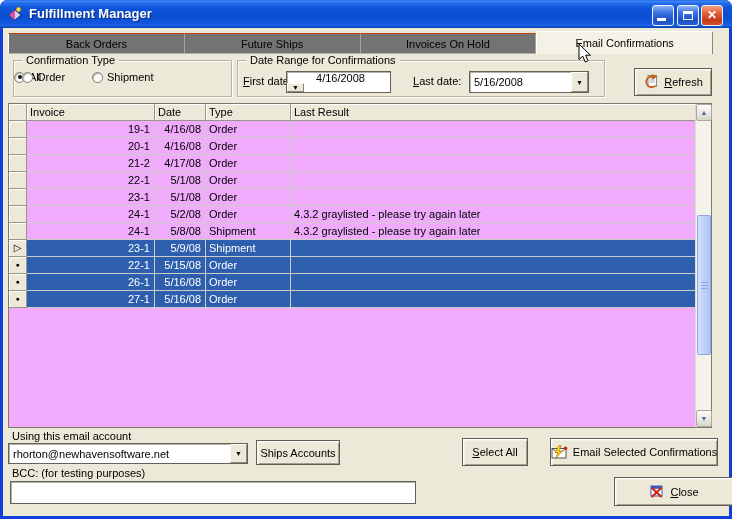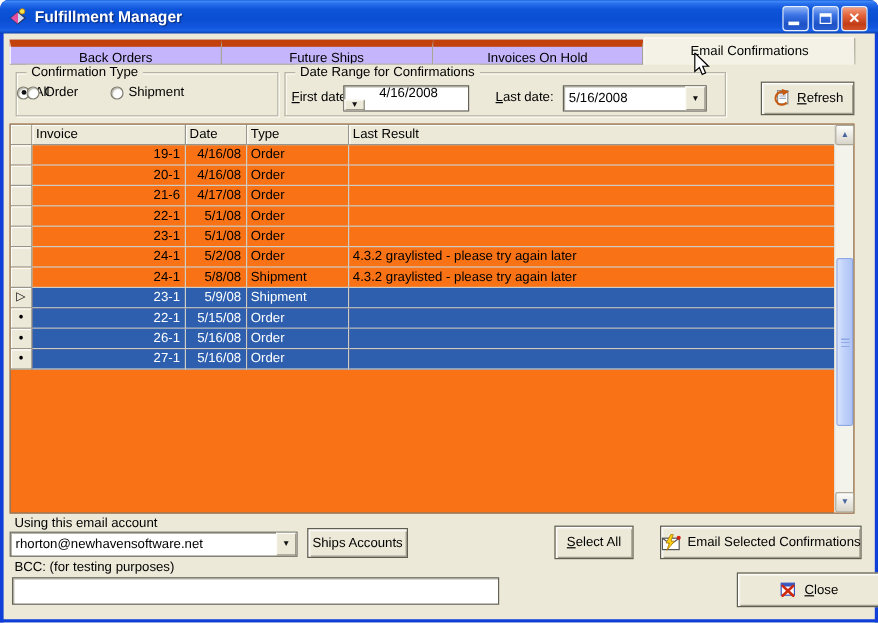--- a/index.html
+++ b/index.html
@@ -30,21 +30,21 @@
   .tb-btn.min{left:652px;background:linear-gradient(180deg,#8fb3f5 0%,#3a73e4 35%,#1d51c6 75%,#2a5fd4 100%);}
   .tb-btn.max{left:677px;background:linear-gradient(180deg,#8fb3f5 0%,#3a73e4 35%,#1d51c6 75%,#2a5fd4 100%);}
   .tb-btn.close{left:701px;background:linear-gradient(180deg,#f3a183 0%,#e4653c 35%,#c33d17 75%,#d4552b 100%);}
   .glyph-min{position:absolute;left:4px;bottom:4px;width:9px;height:3px;background:#fff;}
   .glyph-max{position:absolute;left:5px;top:5px;width:10px;height:9px;border:1px solid #fff;border-top:3px solid #fff;}
   .glyph-close{position:absolute;left:0;top:0;width:100%;height:100%;color:#fff;font-size:12px;font-weight:bold;line-height:19px;text-align:center;}
   
   .tabstrip{position:absolute;left:8px;top:31px;width:705px;height:23px;display:flex;}
   .tab{
     flex:1;margin-top:2px;height:21px;line-height:20px;text-align:center;
-    background:#c4b5fd;border-top:6px solid #c2410c;border-right:1px solid #a8a595;
+    background:#737373;border-top:1px solid #c2410c;border-right:1px solid #a8a595;
     border-bottom:1px solid #b3b0a1;white-space:nowrap;overflow:hidden;
   }
   .tab:first-child{border-left:1px solid #fff;}
   .tab.active{
     margin-top:0;height:23px;line-height:22px;background:#F4F2E7;
     border:1px solid #8a887b;border-top-color:#fff;border-left-color:#fff;border-bottom:none;
     border-radius:2px 2px 0 0;
   }
   
   .groupbox{
@@ -92,21 +92,21 @@
     display:flex;align-items:center;justify-content:center;gap:5px;white-space:nowrap;
   }
   #btn-refresh{left:634px;top:68px;width:78px;height:28px;}
   #btn-email-accounts{left:256px;top:440px;width:84px;height:25px;}
   #btn-select-all{left:462px;top:438px;width:66px;height:28px;}
   #btn-email-selected{left:550px;top:438px;width:168px;height:28px;}
   #btn-close{left:614px;top:477px;width:120px;height:29px;}
   
   .grid{
     position:absolute;left:8px;top:103px;width:704px;height:325px;
-    background:#f97316;border:1px solid #7b7a6e;
+    background:#f0abfc;border:1px solid #7b7a6e;
   }
   .grid-header{display:flex;height:17px;width:686px;}
   .hcell{
     background:#ECE9D8;border-right:1px solid #98968a;border-bottom:1px solid #98968a;
     box-shadow:inset 1px 1px 0 #fff;padding-left:3px;line-height:16px;white-space:nowrap;overflow:hidden;
   }
   .grid-rows{position:absolute;left:0;top:17px;width:686px;}
   .grid-row{display:flex;height:17px;}
   .cell{
     border-right:1px solid #cdccc5;border-bottom:1px solid #cdccc5;
@@ -248,21 +248,21 @@
         </div>
         <div class="grid-row">
           <div class="cell selector"></div>
           <div class="cell invoice">20-1</div>
           <div class="cell date">4/16/08</div>
           <div class="cell type">Order</div>
           <div class="cell result"></div>
         </div>
         <div class="grid-row">
           <div class="cell selector"></div>
-          <div class="cell invoice">21-6</div>
+          <div class="cell invoice">21-2</div>
           <div class="cell date">4/17/08</div>
           <div class="cell type">Order</div>
           <div class="cell result"></div>
         </div>
         <div class="grid-row">
           <div class="cell selector"></div>
           <div class="cell invoice">22-1</div>
           <div class="cell date">5/1/08</div>
           <div class="cell type">Order</div>
           <div class="cell result"></div>

